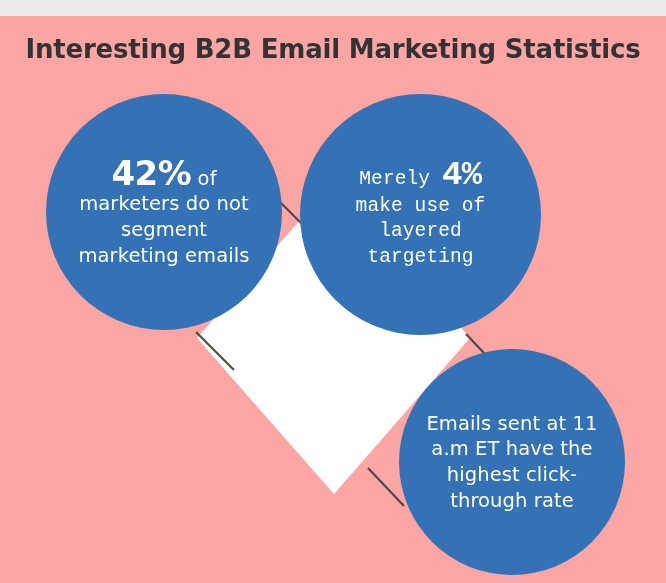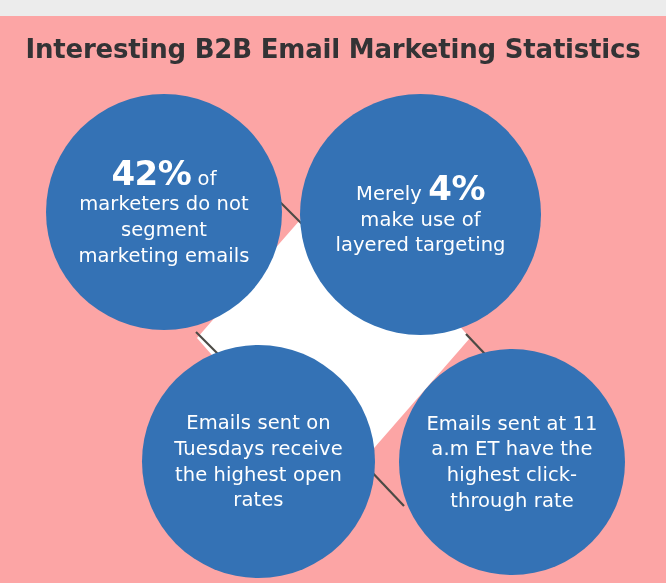--- a/index.html
+++ b/index.html
@@ -81,20 +81,21 @@
     top: 78px;
     width: 236px;
     height: 236px;
     text-align: center;
   }
   #circle-2 {
     left: 300px;
     top: 78px;
     width: 241px;
     height: 241px;
+    font-family: Liberation Mono, monospace;
   }
   #circle-3 {
     left: 142px;
     top: 329px;
     width: 233px;
     height: 233px;
   }
   #circle-4 {
     left: 399px;
     top: 333px;
@@ -130,25 +131,20 @@
       <span class="pct">42%</span><span> of marketers do not segment marketing emails</span>
     </div>
   </div>
 
   <div class="stat-circle" id="circle-2">
     <div class="stat-text">
       <span>Merely </span><span class="pct">4%</span><span> make use of layered targeting</span>
     </div>
   </div>
 
-  <div class="stat-circle" id="circle-3">
-    <div class="stat-text">
-      <span>Emails sent on Tuesdays receive the highest open rates</span>
-    </div>
-  </div>
 
   <div class="stat-circle" id="circle-4">
     <div class="stat-text">
       <span>Emails sent at 11 a.m ET have the highest click-through rate</span>
     </div>
   </div>
 
 </div>
 
 </body></html>

